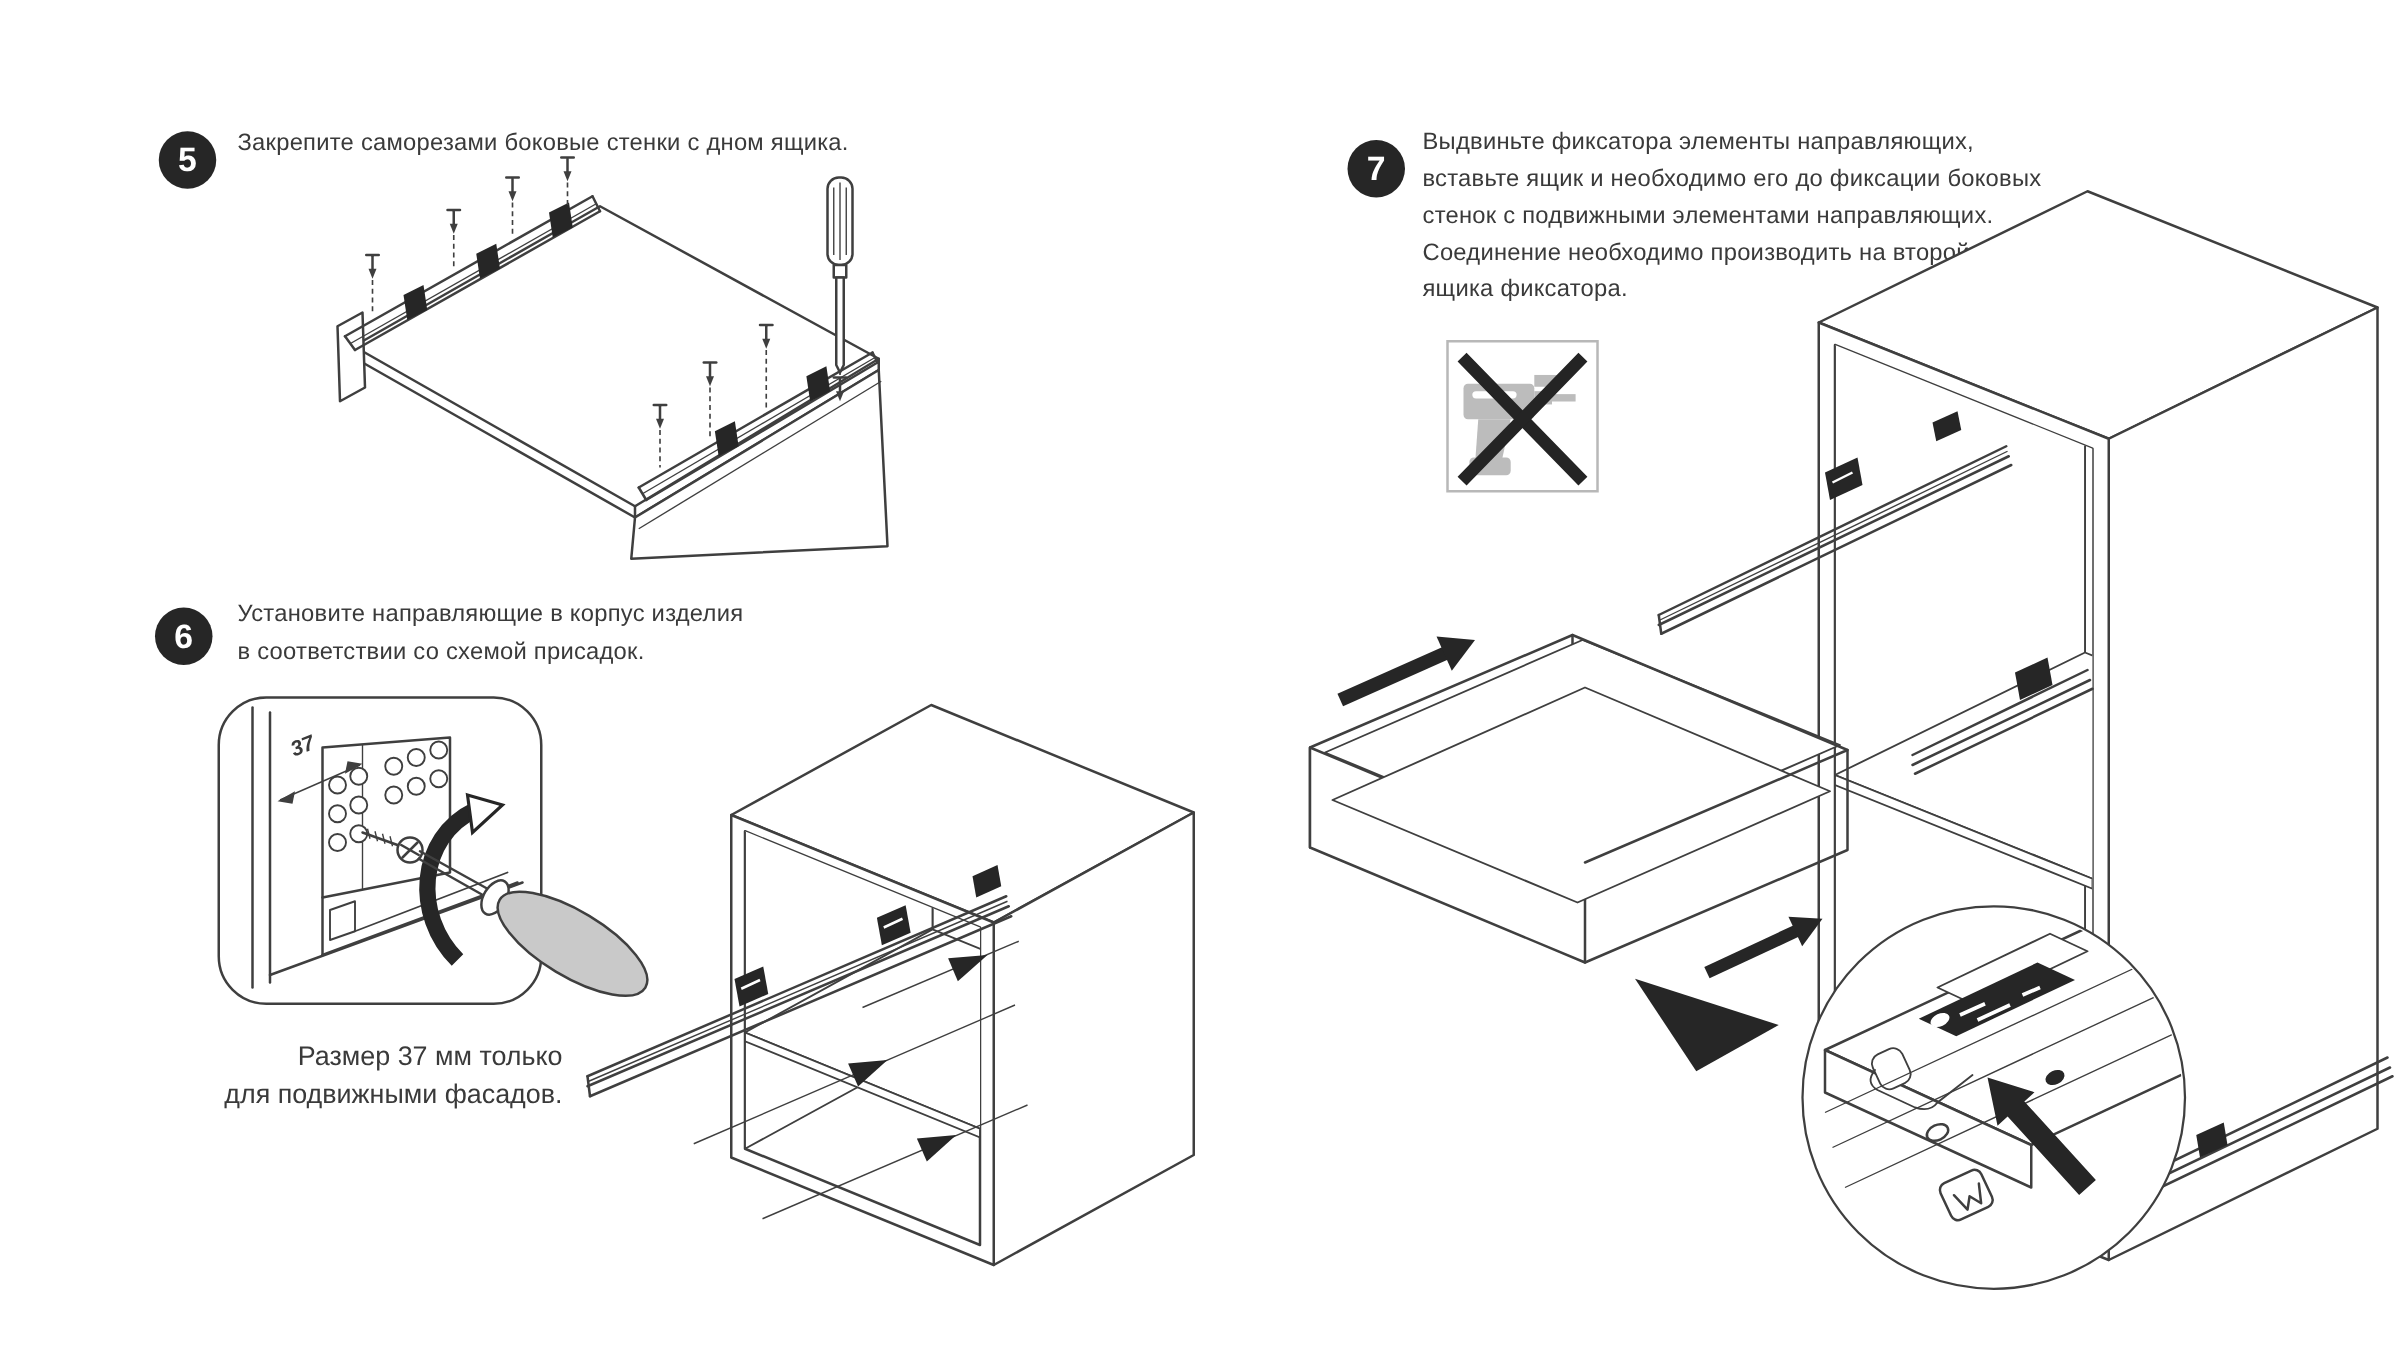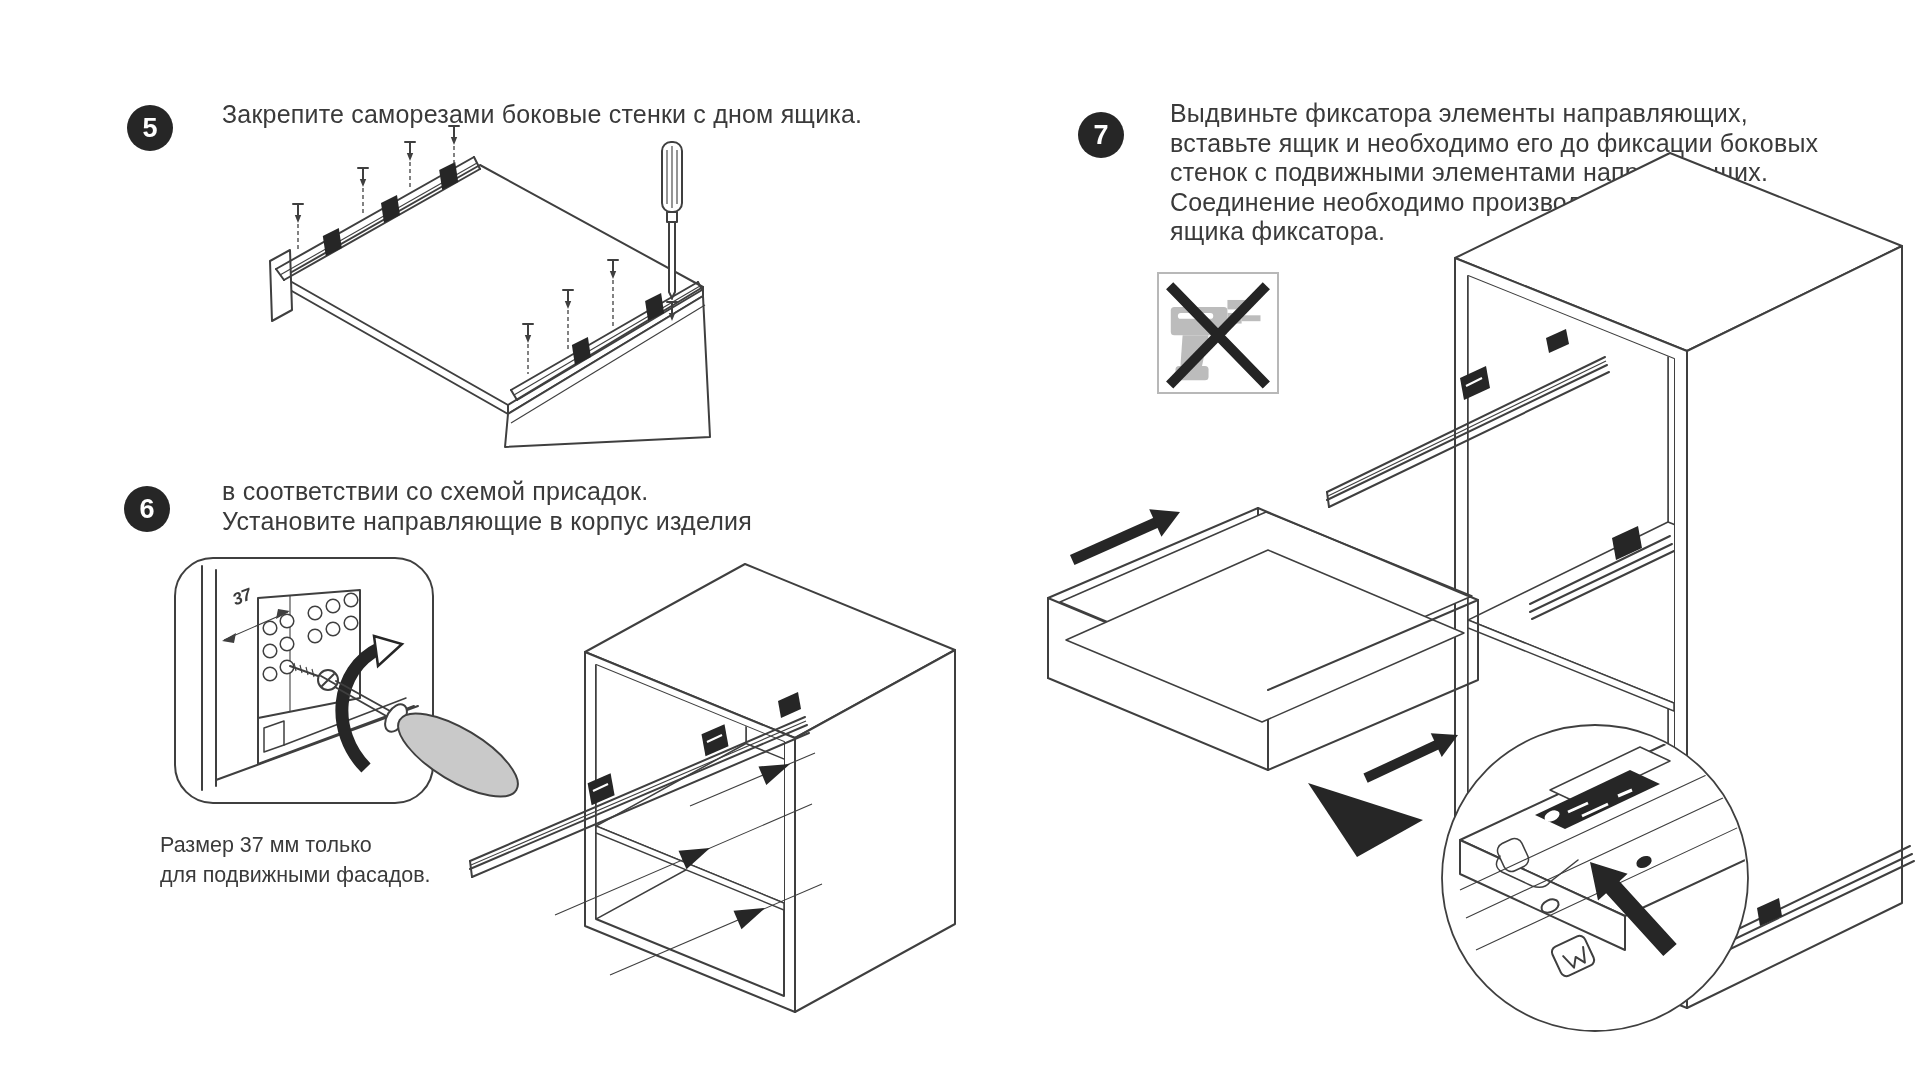--- a/index.html
+++ b/index.html
@@ -5,22 +5,22 @@
   html,body{margin:0;padding:0;}
   .canvas{
     position:relative;width:1924px;height:1082px;background:var(--background,#fff);
     font-family:"Liberation Sans", sans-serif;overflow:hidden;
   }
   .badge{
     position:absolute;width:46px;height:46px;border-radius:50%;
     background:var(--black-fill,#262626);color:#fff;font-weight:bold;font-size:27px;
     display:flex;align-items:center;justify-content:center;user-select:none;
   }
-  .instr{position:absolute;color:var(--text-color,#3a3a3a);font-size:25px;line-height:29.5px;letter-spacing:.2px;white-space:nowrap;margin-left:32px;}
-  .caption{position:absolute;color:var(--text-color,#3a3a3a);font-size:21.5px;line-height:30px;text-align:left;}
+  .instr{position:absolute;color:var(--text-color,#3a3a3a);font-size:19px;line-height:29.5px;letter-spacing:.2px;white-space:nowrap;}
+  .caption{position:absolute;color:var(--text-color,#3a3a3a);font-size:21.5px;line-height:30px;text-align:right;}
   .nodrill{
     position:absolute;left:1157px;top:272px;width:122px;height:122px;
     border:2px solid var(--nodrill-border,#b8b8b8);background:#fff;box-sizing:border-box;
   }
   svg{position:absolute;overflow:visible;}
   .s{stroke:var(--line-color,#3f3f3f);stroke-width:2;fill:none;stroke-linejoin:round;stroke-linecap:round;}
   .sf{stroke:var(--line-color,#3f3f3f);stroke-width:2;fill:#fff;stroke-linejoin:round;}
   .sf15{stroke:var(--line-color,#3f3f3f);stroke-width:1.5;fill:#fff;stroke-linejoin:round;}
   .s15{stroke:var(--line-color,#3f3f3f);stroke-width:1.5;fill:none;stroke-linecap:round;}
   .s12{stroke:var(--line-color,#3f3f3f);stroke-width:1.1;fill:none;}
@@ -103,22 +103,22 @@
       <path class="s12" d="M399,22 V76 M404,18 V80 M409,22 V76"></path>
       <rect class="sf" x="399" y="84" width="10" height="10"></rect>
       <path class="sf" d="M401,94 h6 v70 l-3,6 l-3,-6 z"></path>
     </g>
   </svg>
 
   <div class="badge" style="left:124px;top:486px;">
     <span>6</span>
   </div>
   <div class="instr" style="left:190px;top:477px;">
+    <div>Установите направляющие в корпус изделия</div>
     <div>в соответствии со схемой присадок.</div>
-    <div>Установите направляющие в корпус изделия</div>
   </div>
 
   <svg style="left:168px;top:550px;" width="380" height="270" viewBox="0 0 380 270">
     <rect class="sf" x="7" y="8" width="258" height="245" rx="38" stroke-width="2.5"></rect>
     <g>
       <path class="s" d="M34,16 V240"></path>
       <path class="s" d="M48,20 V236"></path>
       <path class="s" d="M48,230 L250,156"></path>
     </g>
     <g>

